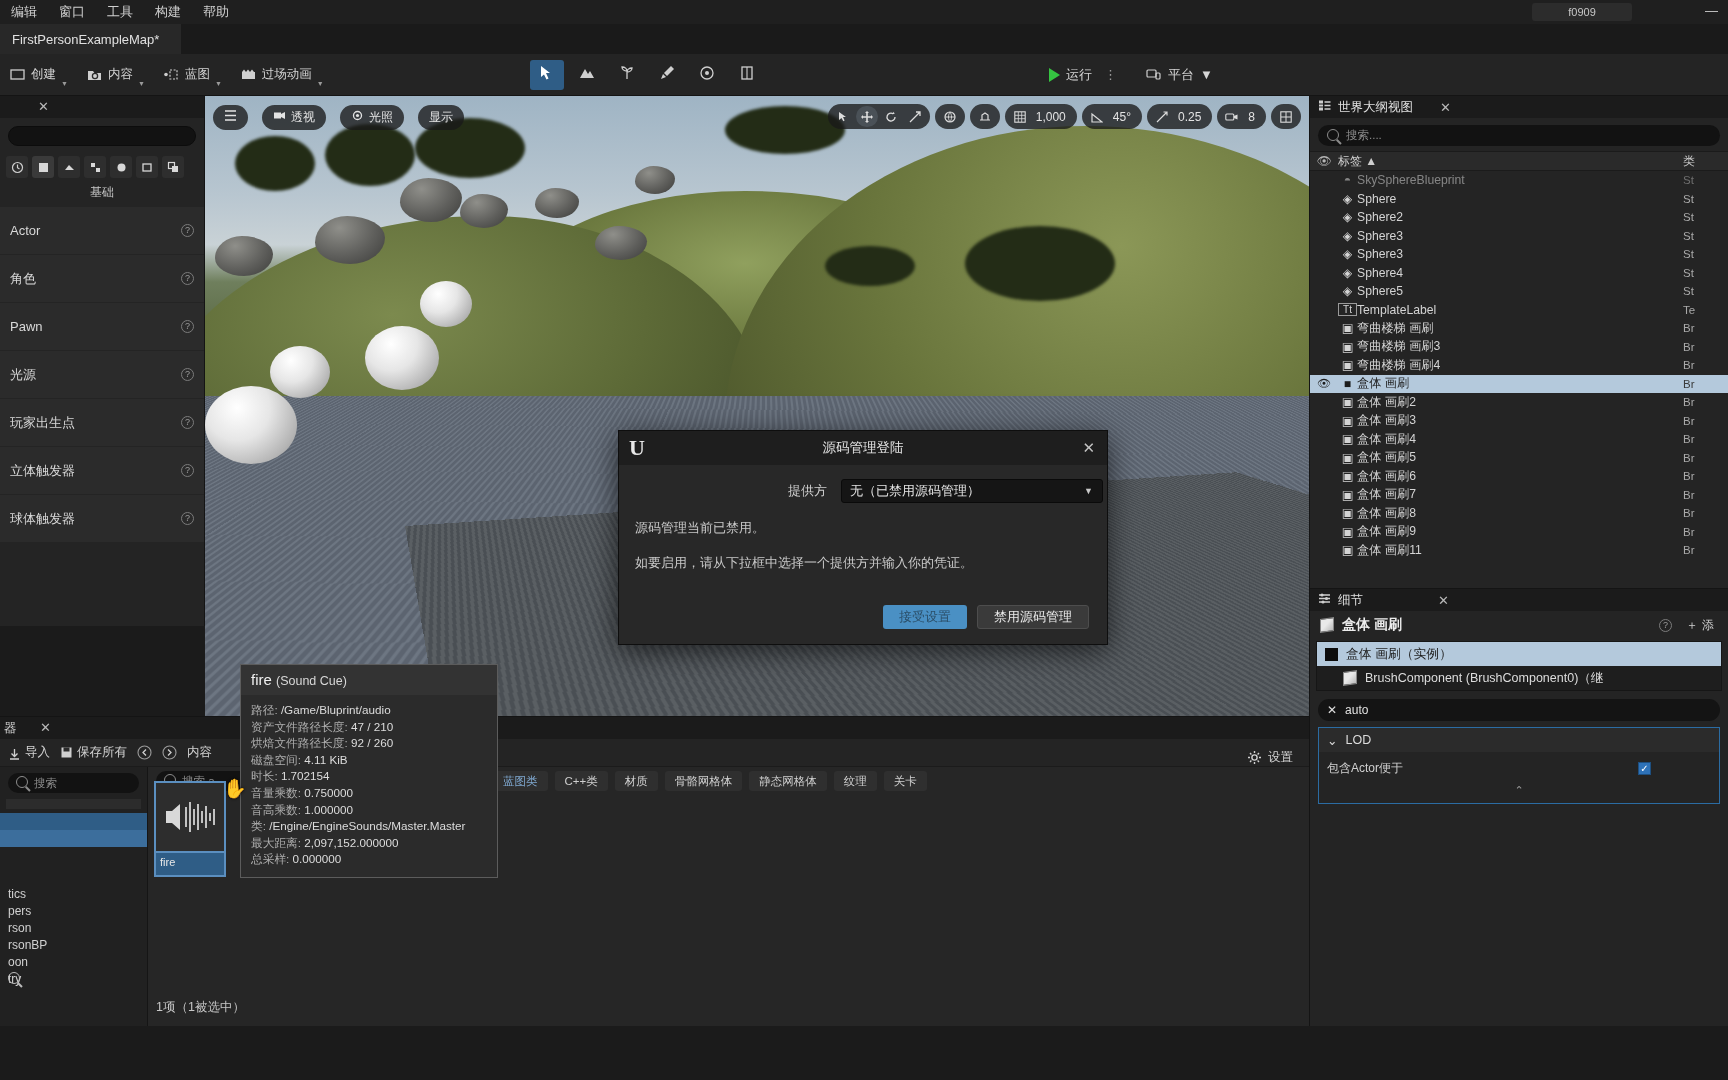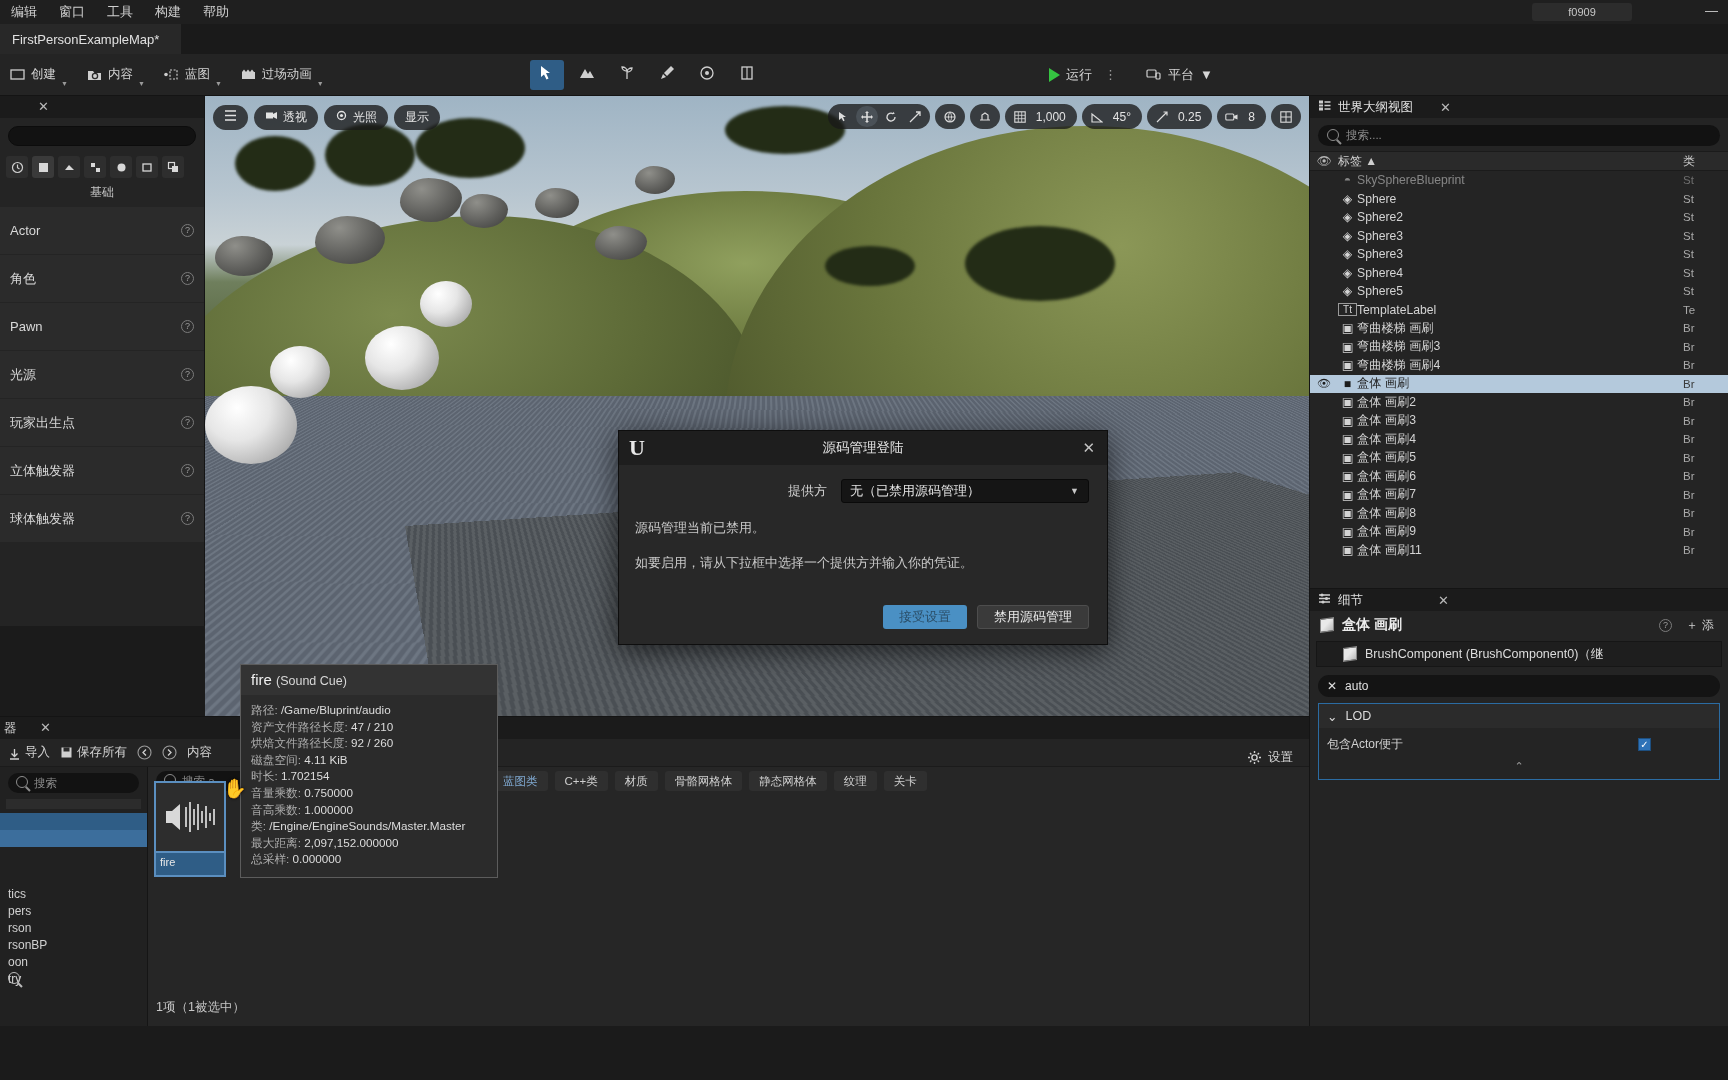--- a/index.html
+++ b/index.html
@@ -110,21 +110,21 @@
     position:absolute; left:200px; top:430px; width:1000px; height:300px;
     background:repeating-linear-gradient(100deg,#5a5f63 0px,#5a5f63 3px,#4a4f54 3px,#4a4f54 6px),
                linear-gradient(#6a7075 0%, #4c5257 100%);
     transform: perspective(420px) rotateX(52deg) rotateZ(-6deg); transform-origin: top left;
   }
   .sphere { position:absolute; border-radius:50%;
     background:radial-gradient(circle at 35% 28%, #ffffff 0%, #e6e6e6 40%, #b5b5b5 75%, #8b8b8b 100%); }
 
   .vp-toolbar {
     position:absolute; left:8px; top:8px; right:8px; height:26px;
-    display:flex; align-items:center; gap:6px; pointer-events:none;
+    display:flex; align-items:center; gap:14px; pointer-events:none;
   }
   .vp-chip {
     background:rgba(25,25,25,.78); border-radius:13px; height:25px;
     display:flex; align-items:center; gap:5px; padding:0 11px;
     font-size:12px; color:#e3e3e3; pointer-events:auto;
   }
   .vp-right { position:absolute; right:8px; top:8px; display:flex; gap:5px; align-items:center; }
   .vp-grp { background:rgba(25,25,25,.78); border-radius:13px; height:25px;
             display:flex; align-items:center; padding:0 4px; gap:2px; }
   .vp-btn { width:22px; height:21px; border-radius:11px; display:flex;
@@ -137,21 +137,21 @@
     position:absolute; left:618px; top:430px; width:490px; height:215px;
     background:#282828; border:1px solid #0e0e0e; box-shadow:0 6px 28px rgba(0,0,0,.65);
   }
   .modal-title {
     height:34px; background:#1e1e1e; display:flex; align-items:center;
     position:relative; padding:0 10px;
   }
   .modal-title .ue { font-family:"Liberation Serif", serif; font-size:22px; color:#e8e8e8; font-weight:bold; }
   .modal-title .t { position:absolute; left:0; right:0; text-align:center; font-size:13.5px; color:#e2e2e2; }
   .modal-title .close { position:absolute; right:12px; font-size:15px; color:#c4c4c4; }
-  .modal-body { padding:14px 18px 0 16px; }
+  .modal-body { padding:14px 4px 0 16px; }
   .prov-row { display:flex; align-items:center; gap:14px; margin-bottom:16px; }
   .prov-lab { font-size:13px; color:#d0d0d0; width:192px; text-align:right; }
   .prov-sel {
     flex:1; height:24px; background:#151515; border:1px solid #0a0a0a; border-radius:3px;
     display:flex; align-items:center; padding:0 8px; font-size:13px; color:#e4e4e4;
     position:relative;
   }
   .prov-sel .chev { position:absolute; right:9px; font-size:9px; color:#c8c8c8; }
   .modal-msg { font-size:13px; color:#c9c9c9; margin-bottom:17px; }
   .modal-btns { position:absolute; right:18px; bottom:15px; display:flex; gap:10px; }
@@ -963,20 +963,24 @@
     <div class="dt-title">
       <span class="cube"></span>
       <span style="font-weight:bold;">盒体 画刷</span>
       <span class="q">?</span>
       <span class="add">
         <span>＋</span>
         <span>添</span>
       </span>
     </div>
     <div class="dt-tree">
+      <div class="dt-trow sel">
+        <span style="width:13px;height:13px;background:#0d0d0d;display:inline-block;"></span>
+        <span>盒体 画刷（实例）</span>
+      </div>
       <div class="dt-trow child">
         <span class="cube"></span>
         <span>BrushComponent (BrushComponent0)（继</span>
       </div>
     </div>
     <div class="dt-search">
       <span>✕</span>
       <span>auto</span>
     </div>
     <div class="dt-section">

